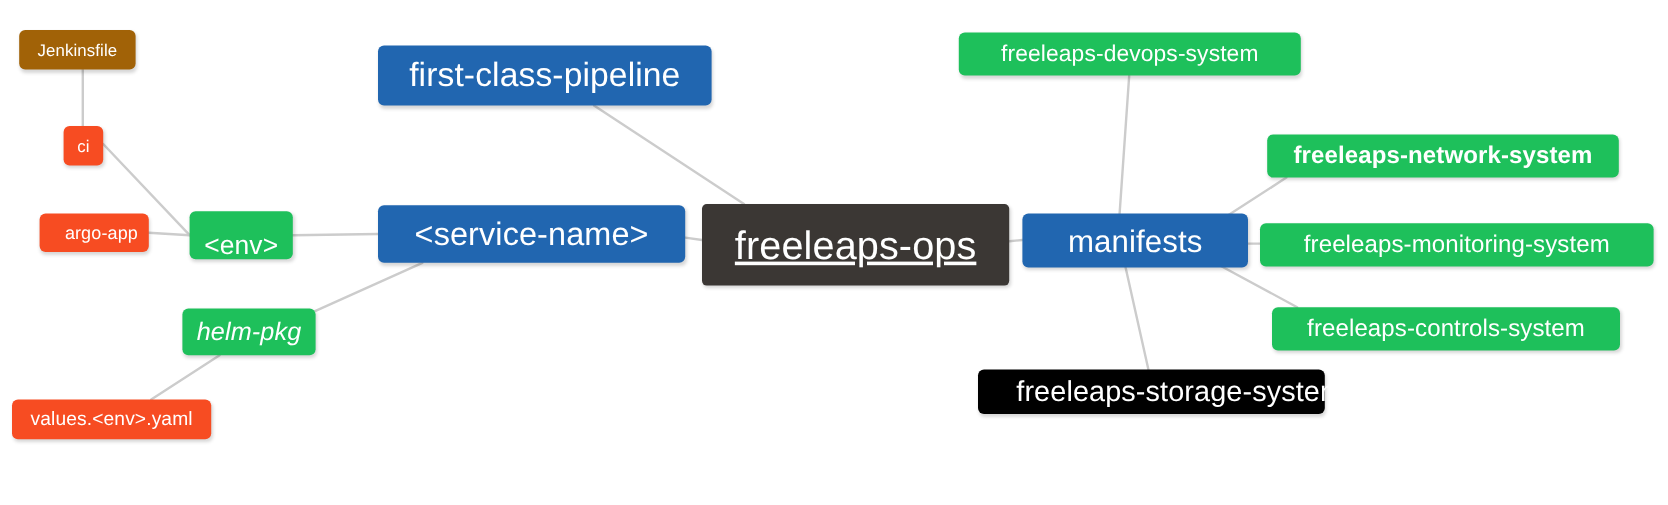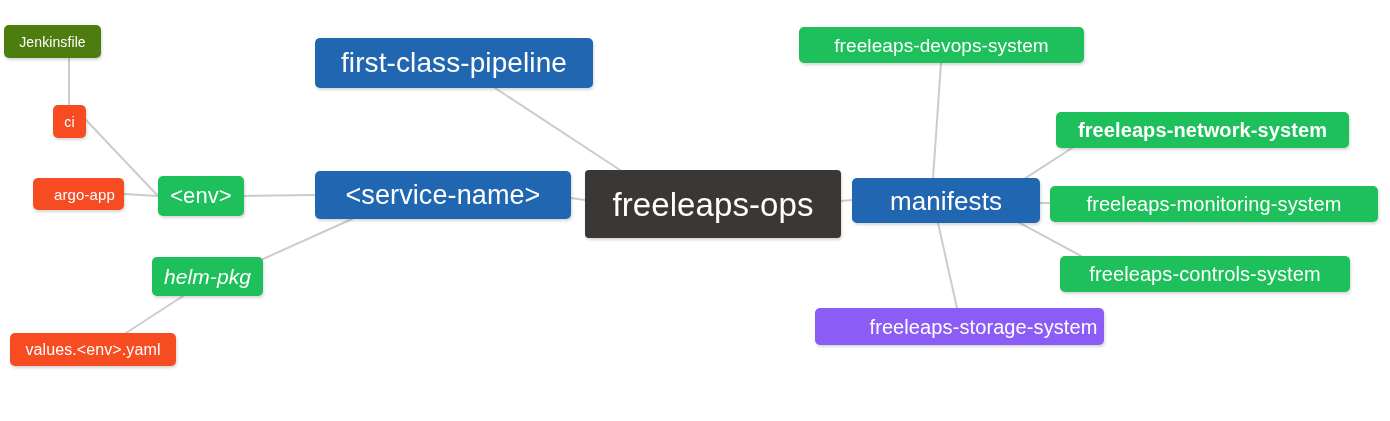--- a/index.html
+++ b/index.html
@@ -32,20 +32,21 @@
     line-height:1;
     letter-spacing:0.1px;
     box-shadow:1px 2px 3px rgba(0,0,0,0.16);
     user-select:none;
     cursor:pointer;
   }
   .n-root{
     background:#3b3734;
     font-size:33px;
     border-radius:4px;
+    text-decoration:underline;
   }
   .n-blue{ background:#2166b0; }
   .n-green{ background:#1ec05b; }
   .n-orange{ background:#fba829; }
   .n-red{ background:#f74c22; }
 </style>
 </head>
 <body>
 
 <div id="mindmap">
@@ -59,30 +60,30 @@
       <line x1="495" y1="88" x2="620" y2="170" stroke="#cccccc" stroke-width="2" stroke-linecap="round"></line>
       <line x1="571" y1="198" x2="585" y2="200" stroke="#cccccc" stroke-width="2" stroke-linecap="round"></line>
       <line x1="841" y1="201" x2="852" y2="200" stroke="#cccccc" stroke-width="2" stroke-linecap="round"></line>
       <line x1="933" y1="178" x2="941" y2="63" stroke="#cccccc" stroke-width="2" stroke-linecap="round"></line>
       <line x1="1007" y1="190" x2="1072" y2="148" stroke="#cccccc" stroke-width="2" stroke-linecap="round"></line>
       <line x1="1010" y1="203" x2="1050" y2="203" stroke="#cccccc" stroke-width="2" stroke-linecap="round"></line>
       <line x1="1007" y1="216" x2="1081" y2="256" stroke="#cccccc" stroke-width="2" stroke-linecap="round"></line>
       <line x1="938" y1="223" x2="957" y2="308" stroke="#cccccc" stroke-width="2" stroke-linecap="round"></line>
     </svg>
   <div id="node-layer">
-      <div class="node n-orange" style="left: 4px; top: 25px; width: 97px; height: 33px; font-size: 14px; background: #4d7c0f;">
+      <div class="node n-orange" style="left: 16px; top: 25px; width: 97px; height: 33px; font-size: 14px; background: #a16207;">
         <span>Jenkinsfile</span>
       </div>
       <div class="node n-red" style="left: 53px; top: 105px; width: 33px; height: 33px; font-size: 14px; background: rgb(247, 76, 34);">
         <span>ci</span>
       </div>
       <div class="node n-red" style="left: 33px; top: 178px; width: 91px; height: 32px; font-size: 15px; background: rgb(247, 76, 34); padding-left: 12px;">
         <span>argo-app</span>
       </div>
-      <div class="node n-green" style="left: 158px; top: 176px; width: 86px; height: 40px; font-size: 22px; background: rgb(30, 192, 91);">
+      <div class="node n-green" style="left: 158px; top: 176px; width: 86px; height: 40px; font-size: 22px; background: rgb(30, 192, 91); align-items: flex-end;">
         <span>&lt;env&gt;</span>
       </div>
       <div class="node n-green" style="left: 152px; top: 257px; width: 111px; height: 39px; font-size: 21px; background: rgb(30, 192, 91); font-style: italic;">
         <span>helm-pkg</span>
       </div>
       <div class="node n-red" style="left: 10px; top: 333px; width: 166px; height: 33px; font-size: 16px; background: rgb(247, 76, 34);">
         <span>values.&lt;env&gt;.yaml</span>
       </div>
       <div class="node n-blue" style="left: 315px; top: 38px; width: 278px; height: 50px; font-size: 28px; background: rgb(33, 102, 176);">
         <span>first-class-pipeline</span>
@@ -101,17 +102,17 @@
       </div>
       <div class="node n-green" style="left: 1056px; top: 112px; width: 293px; height: 36px; font-size: 20px; background: rgb(30, 192, 91); font-weight: bold;">
         <span>freeleaps-network-system</span>
       </div>
       <div class="node n-green" style="left: 1050px; top: 186px; width: 328px; height: 36px; font-size: 20px; background: rgb(30, 192, 91);">
         <span>freeleaps-monitoring-system</span>
       </div>
       <div class="node n-green" style="left: 1060px; top: 256px; width: 290px; height: 36px; font-size: 20px; background: rgb(30, 192, 91);">
         <span>freeleaps-controls-system</span>
       </div>
-      <div class="node n-green" style="left: 815px; top: 308px; width: 289px; height: 37px; font-size: 20px; background: #8b5cf6; padding-left: 48px;">
+      <div class="node n-green" style="left: 815px; top: 308px; width: 289px; height: 37px; font-size: 24px; background: #000000; padding-left: 48px;">
         <span>freeleaps-storage-system</span>
       </div>
     </div>
 </div>
 
 </body></html>

